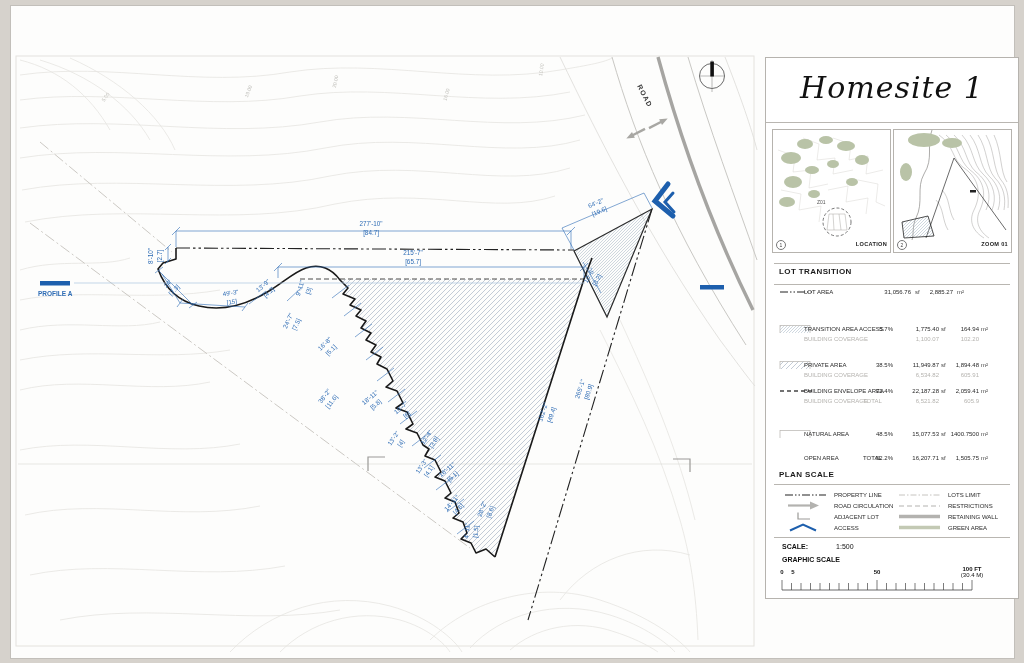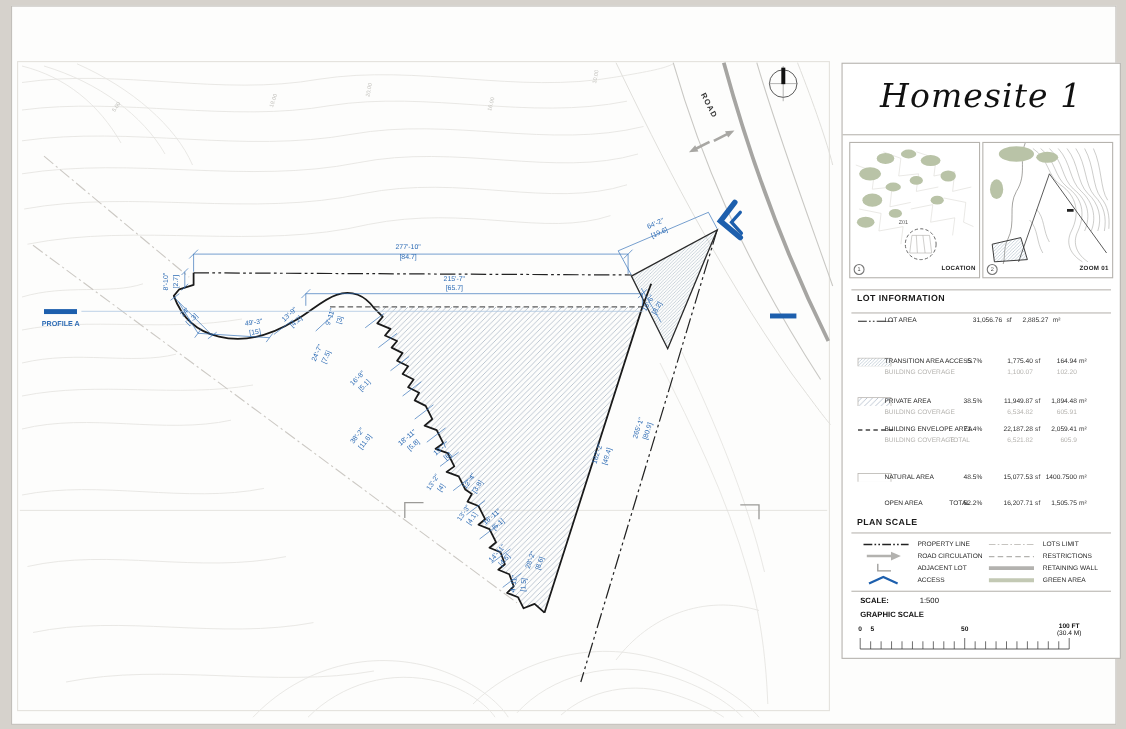--- a/index.html
+++ b/index.html
@@ -342,21 +342,21 @@
         <path d="M8,92 L34,86 L40,106 L10,108 Z" fill="url(#hatchB)" stroke="#222" stroke-width="0.8"></path>
         <rect x="76" y="60" width="6" height="2.5" fill="#222"></rect>
       </svg>
       <div class="mapfoot">
         <div class="mapnum">2</div>
         <div class="maplbl">ZOOM 01</div>
       </div>
     </div>
 
     <div class="rule" style="top:205px;"></div>
-    <div class="sechead" style="top:209px;">LOT INFORMATION</div>
+    <div class="sechead" style="top:209px;">LOT TRANSITION</div>
     <div class="rule" style="top:226px;"></div>
 
     <div class="li-row" style="top:230px;">
       <svg class="sym" width="34" height="8">
           <path d="M1,4 L33,4" stroke="#222" stroke-width="1" stroke-dasharray="8 2 1.5 2 1.5 2"></path>
         </svg>
       <span class="lbl">LOT AREA</span>
       <span class="sf" style="left:90px;">31,056.76</span>
       <span class="sfu" style="left:136px;">sf</span>
       <span class="m2" style="left:142px;">2,885.27</span>

